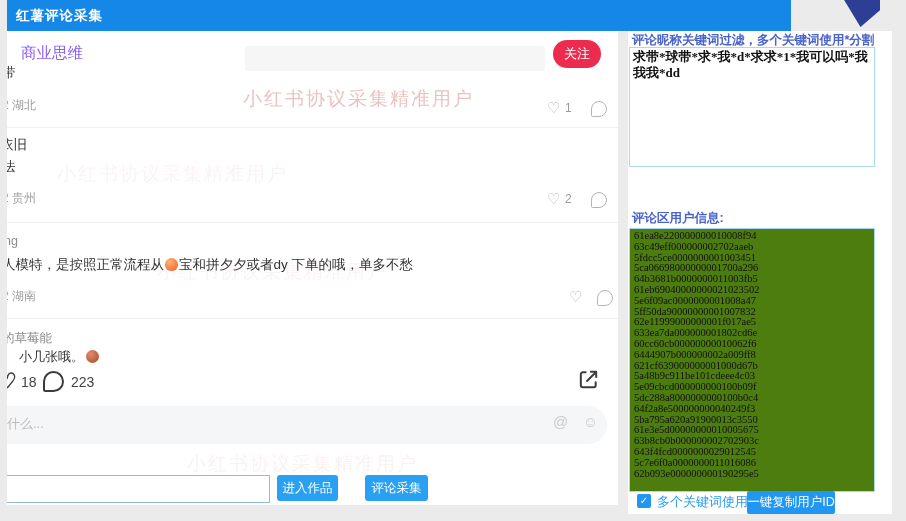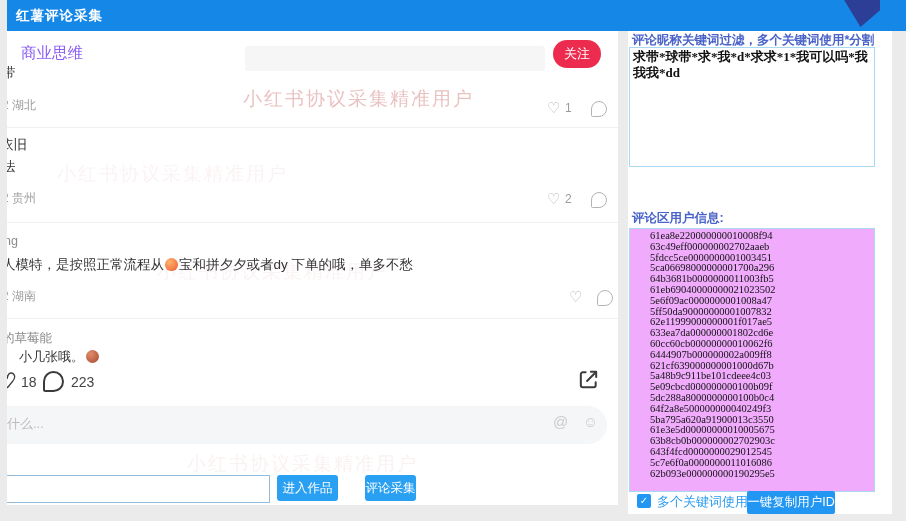--- a/index.html
+++ b/index.html
@@ -4,21 +4,21 @@
 <style>
   * { margin:0; padding:0; box-sizing:border-box; }
   html,body { background:#dfdfdf; }
   #app {
     position:relative; width:906px; height:521px;
     background:#ebebeb; overflow:hidden;
     font-family:"Liberation Sans", sans-serif;
     -webkit-font-smoothing:antialiased;
   }
   
-  .titlebar { position:absolute; left:7px; top:0; width:899px; height:31px; background:#1587e6; }
+  .titlebar { position:absolute; left:7px; top:0; width:784px; height:31px; background:#1587e6; }
   .titlebar .title { position:absolute; left:9px; top:7px; color:#ffffff; font-size:13.5px; font-weight:bold; letter-spacing:1px; }
   .corner-ribbon { position:absolute; left:841px; top:0; width:39px; height:27px; background:#2c3e96;
     clip-path:polygon(8% 0, 100% 0, 100% 38%, 50% 100%); }
   
   .card { position:absolute; left:7px; top:31px; width:611px; height:474px; background:#ffffff; overflow:hidden; }
   .post-title { position:absolute; left:14px; top:12px; font-size:15.5px; color:#8b5cf6; }
   .gray-band { position:absolute; left:238px; top:15px; width:300px; height:25px; background:#f6f6f6; border-radius:3px; }
   .follow-btn { position:absolute; left:546px; top:9px; width:48px; height:28px; background:#ed2b4f; border-radius:14px;
     color:#fff; font-size:13px; display:flex; align-items:center; justify-content:center; cursor:pointer; }
   .watermark { position:absolute; font-size:19px; letter-spacing:2px; color:#d98f8f; white-space:nowrap; pointer-events:none; }
@@ -48,31 +48,31 @@
   .composer-ph { position:absolute; left:0px; top:384px; font-size:13px; color:#bdbdbd; }
   .at-icon { position:absolute; left:546px; top:382px; font-size:15px; color:#cccccc; cursor:pointer; }
   .smiley-icon { position:absolute; left:576px; top:382px; font-size:15px; color:#cccccc; cursor:pointer; }
   
   .url-input { position:absolute; left:-12px; top:444px; width:275px; height:28px; background:#fff;
     border:1px solid #93bcdc; outline:none; font-size:13px; padding:0 6px; }
   .act-btn { position:absolute; top:444px; height:26px; background:#2aa0f2; color:#fff; border:none;
     border-radius:3px; font-size:12.5px; cursor:pointer; font-family:inherit;
     display:flex; align-items:center; justify-content:center; }
   .enter-btn { left:270px; width:61px; }
-  .collect-btn { left:358px; width:51px; }
+  .collect-btn { left:358px; width:63px; }
   
   .panel { position:absolute; left:628px; top:31px; width:264px; height:483px; background:#ffffff; }
   .panel-label { position:absolute; font-size:12.5px; font-weight:bold; color:#4a63c8; white-space:nowrap; }
   .lbl-filter { left:4px; top:1px; }
   .lbl-users { left:4px; top:179px; }
   .filter-box { position:absolute; left:1px; top:16px; width:246px; height:120px; border:1px solid #a8d8f2;
     background:#fff; resize:none; outline:none; font-family:"Liberation Serif", serif; font-weight:bold;
     font-size:13px; color:#111; padding:1px 3px; line-height:16px; }
   .uid-box { position:absolute; left:1px; top:197px; width:246px; height:264px; border:1px solid #a8d8f2;
-    background:#f0abfc; overflow:hidden; padding:2px 20px; }
+    background:#4d7c0f; overflow:hidden; padding:2px 4px; }
   .uid-line { font-family:"Liberation Serif", serif; font-size:10.5px; line-height:10.8px; color:#111; white-space:nowrap; }
   .uid-check { position:absolute; left:9px; top:463px; width:14px; height:14px; background:#2196f3; border-radius:2px;
     color:#fff; font-size:10px; line-height:14px; text-align:center; cursor:pointer; }
   .uid-check-label { position:absolute; left:29px; top:462px; font-size:13px; color:#2b9bf0; cursor:pointer; }
   .copy-btn { position:absolute; left:119px; top:460px; width:88px; height:23px; background:#2196f3; color:#fff;
     border:none; border-radius:2px; font-size:12.5px; cursor:pointer; font-family:inherit;
     display:flex; align-items:center; justify-content:center; }
 </style>
 </head>
 <body>

